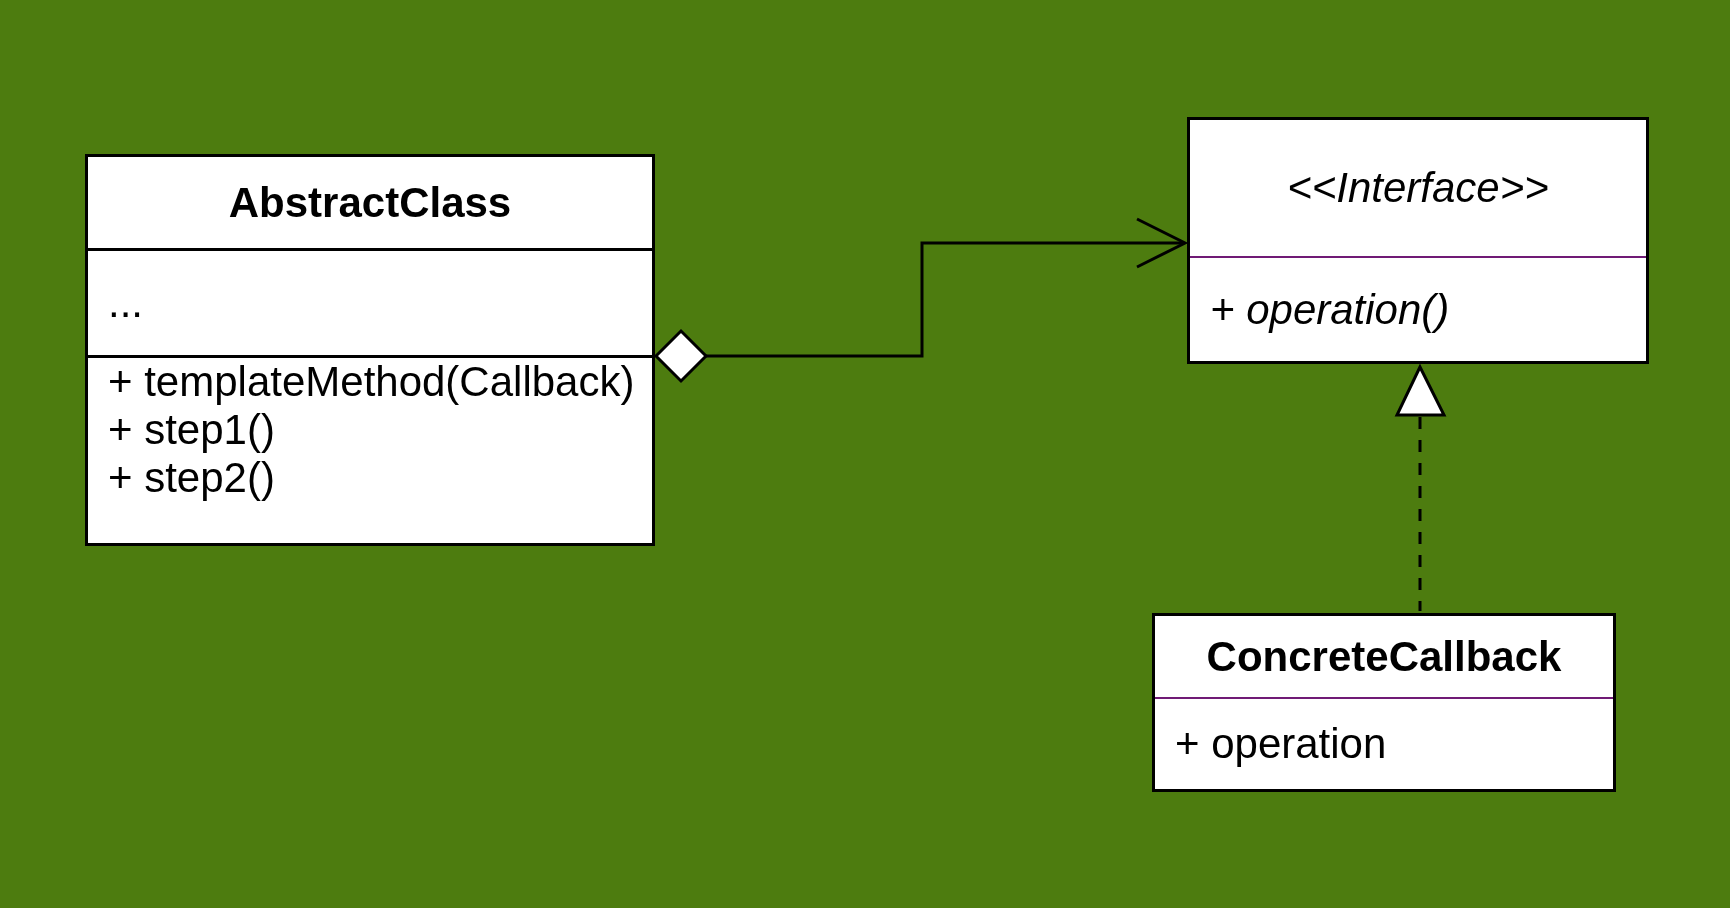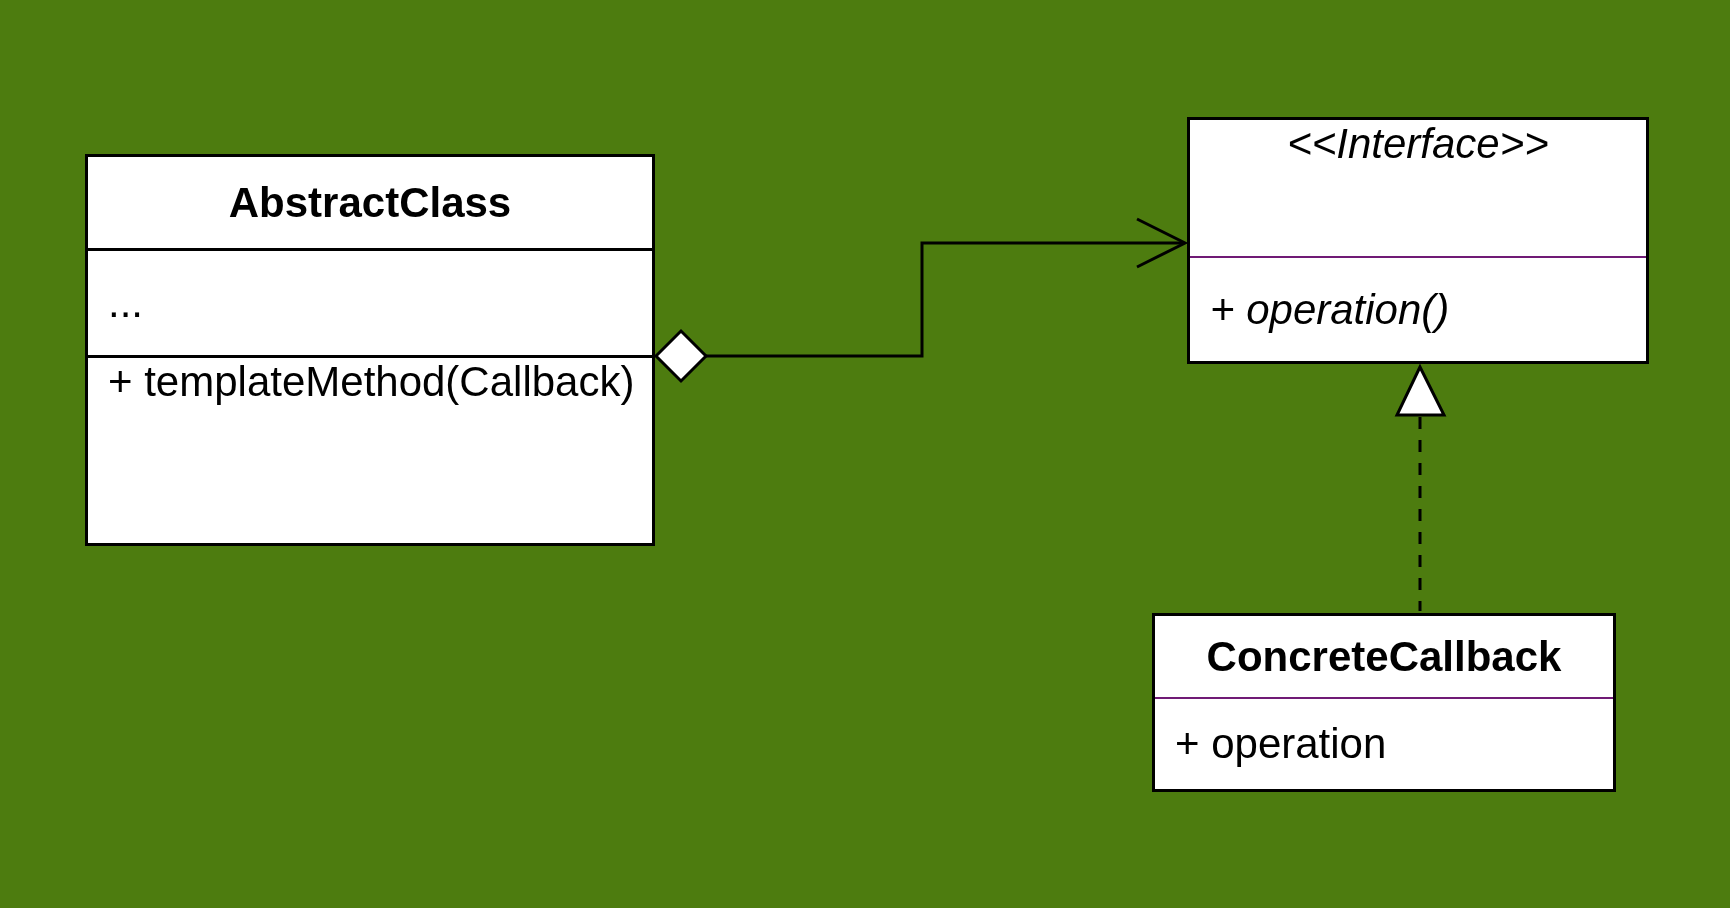--- a/index.html
+++ b/index.html
@@ -58,21 +58,21 @@
   .italic-member   { font-style: italic; }
 
   
   #abstract-class { left: 85px; top: 154px; width: 570px; height: 392px; }
   #abstract-class .title-row   { height: 91px; }
   #abstract-class .attr-row    { height: 107px; }
   #abstract-class .methods-row { height: 132px; justify-content: flex-start; padding-bottom: 10px; }
 
   
   #callback-interface { left: 1187px; top: 117px; width: 462px; height: 247px; }
-  #callback-interface .title-row { height: 136px; justify-content: space-between; }
+  #callback-interface .title-row { height: 136px; }
   #callback-interface .ops-row   { height: 105px; }
 
   
   #concrete-callback { left: 1152px; top: 613px; width: 464px; height: 179px; }
   #concrete-callback .title-row { height: 87px; }
   #concrete-callback .ops-row   { height: 98px; }
 
   svg .wire {
     stroke: #000000;
     stroke-width: 3;
@@ -107,20 +107,22 @@
 
   <div class="uml-class" id="abstract-class">
     <div class="row title-row">
       <span>AbstractClass</span>
     </div>
     <div class="row member-row attr-row divider-dark">
       <span>...</span>
     </div>
     <div class="row member-row methods-row divider-dark">
       <span>+ templateMethod(Callback)</span>
+      <span>+ step1()</span>
+      <span>+ step2()</span>
     </div>
   </div>
 
   <div class="uml-class" id="callback-interface">
     <div class="row title-row">
       <span class="stereotype-line">&lt;&lt;Interface&gt;&gt;</span>
     </div>
     <div class="row member-row ops-row divider-light italic-member">
       <span>+ operation()</span>
     </div>

